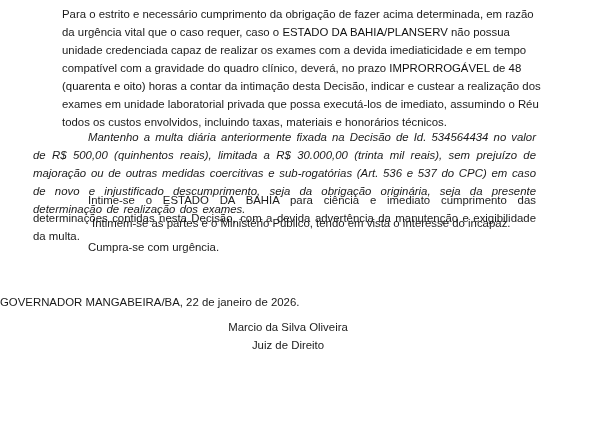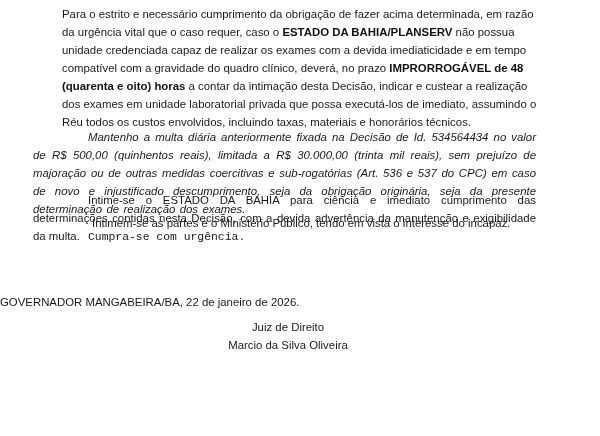--- a/index.html
+++ b/index.html
@@ -37,46 +37,46 @@
     }
     .p2 .indent { display: inline-block; width: 55px; }
     .p3 {
       left: 33px;
       top: 191px;
       width: 503px;
       text-align: justify;
     }
     .p3 .indent { display: inline-block; width: 55px; }
     .p4 { left: 92px; top: 214px; width: 460px; }
-    .p5 { left: 88px; top: 228px; width: 460px; font-family: Liberation Mono, monospace; }
+    .p5 { left: 88px; top: 238px; width: 460px; }
     .place {
       left: 0;
       top: 293px;
       width: 576px;
     }
     .signature {
       left: 0;
       top: 318px;
       width: 576px;
       text-align: center;
     }
     .signature div { line-height: 18px; }
-    b { font-weight: bold; color: #111; }
+    b { font-weight: normal; color: #111; }
   </style>
 </head>
 <body>
 
 <p class="block p1"><span>Para o estrito e necessário cumprimento da obrigação de fazer acima determinada, em razão da urgência vital que o caso requer, caso o </span><b>ESTADO DA BAHIA/PLANSERV</b><span> não possua unidade credenciada capaz de realizar os exames com a devida imediaticidade e em tempo compatível com a gravidade do quadro clínico, deverá, no prazo </span><b>IMPRORROGÁVEL de 48 (quarenta e oito) horas</b><span> a contar da intimação desta Decisão, indicar e custear a realização dos exames em unidade laboratorial privada que possa executá-los de imediato, assumindo o Réu todos os custos envolvidos, incluindo taxas, materiais e honorários técnicos.</span></p>
 
 <p class="block p2"><span class="indent"></span><span>Mantenho a multa diária anteriormente fixada na Decisão de Id. 534564434 no valor de R$ 500,00 (quinhentos reais), limitada a R$ 30.000,00 (trinta mil reais), sem prejuízo de majoração ou de outras medidas coercitivas e sub-rogatórias (Art. 536 e 537 do CPC) em caso de novo e injustificado descumprimento, seja da obrigação originária, seja da presente determinação de realização dos exames.</span></p>
 
 <p class="block p3"><span class="indent"></span><span>Intime-se o ESTADO DA BAHIA para ciência e imediato cumprimento das determinações contidas nesta Decisão, com a devida advertência da manutenção e exigibilidade da multa.</span></p>
 
 <p class="block p4">Intimem-se as partes e o Ministério Público, tendo em vista o interesse do incapaz.</p>
 
 <p class="block p5">Cumpra-se com urgência.</p>
 
 <p class="block place">GOVERNADOR MANGABEIRA/BA, 22 de janeiro de 2026.</p>
 
 <div class="block signature">
+  <div>Marcio da Silva Oliveira</div>
   <div>Juiz de Direito</div>
-  <div>Marcio da Silva Oliveira</div>
 </div>
 
 </body></html>

